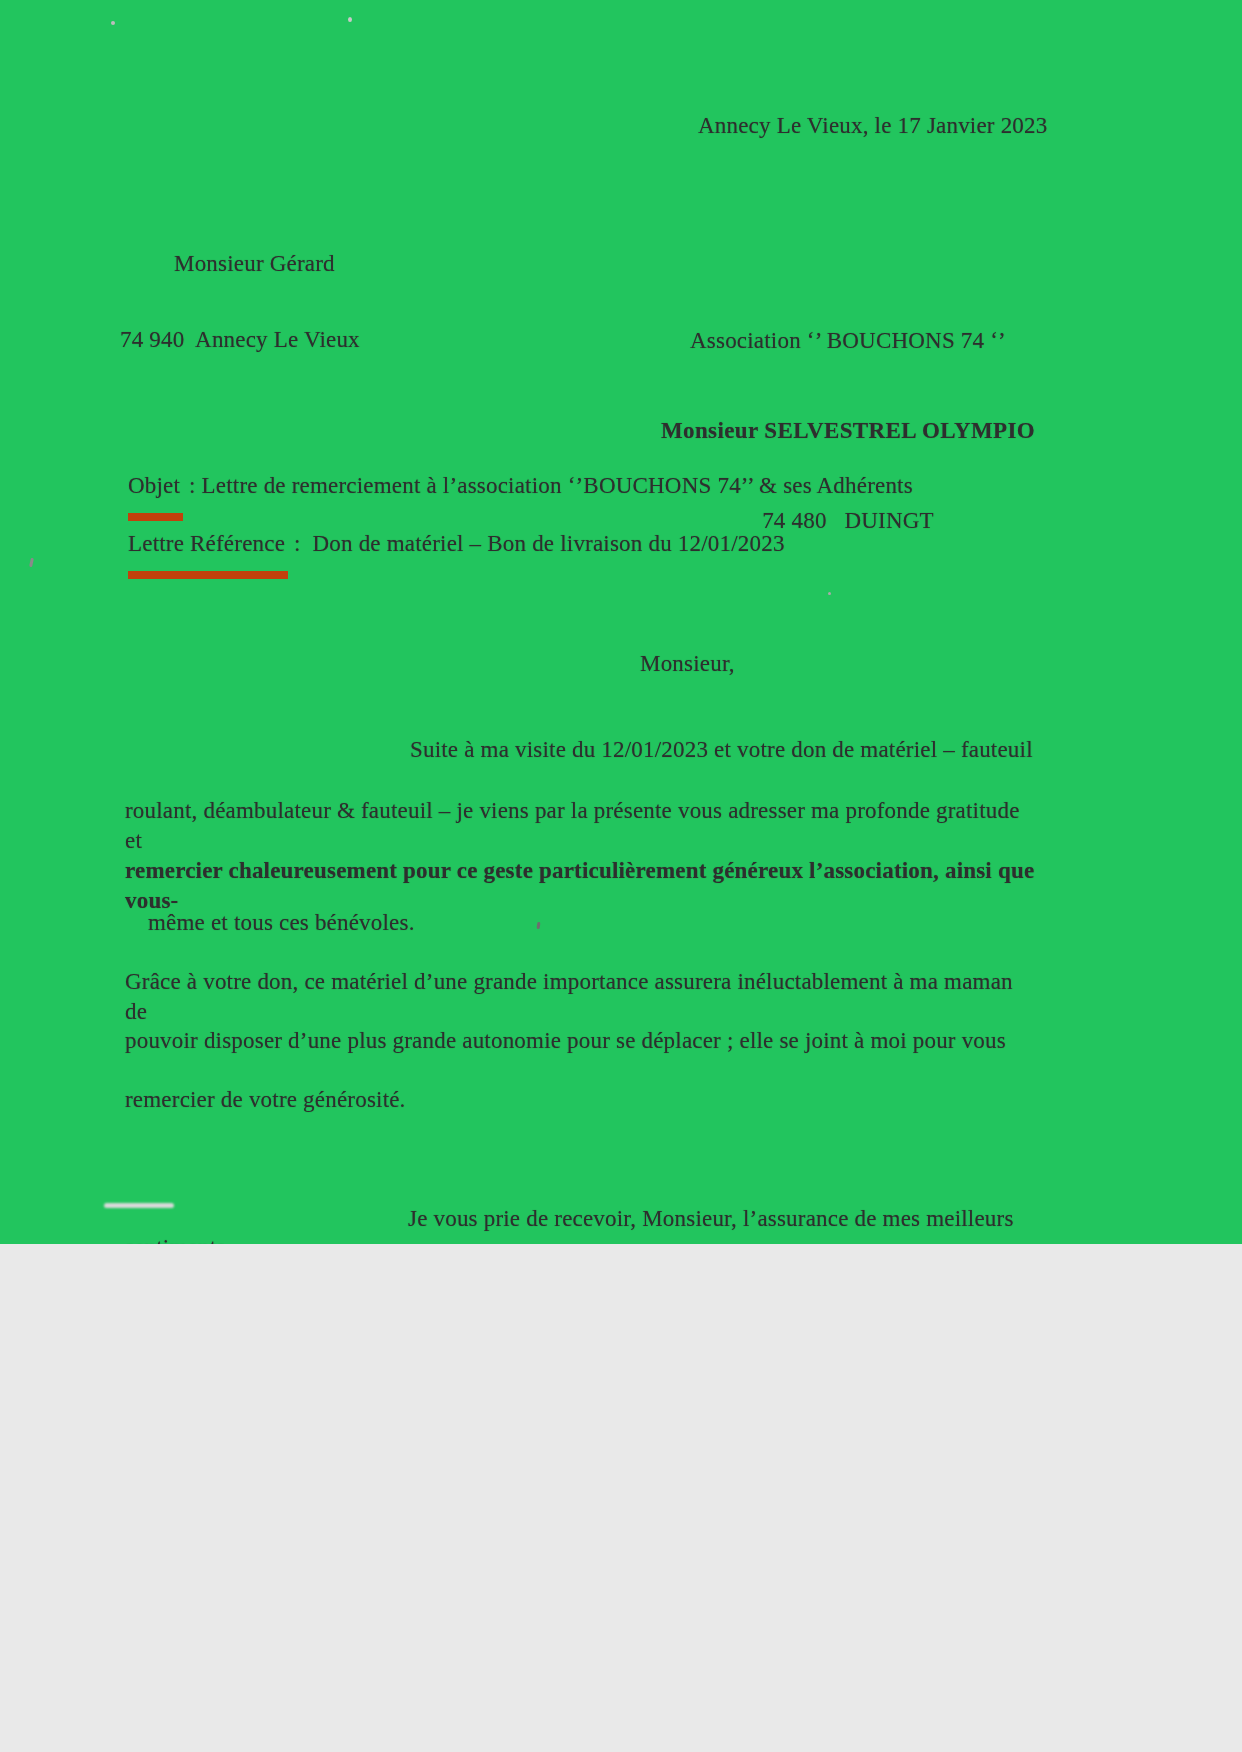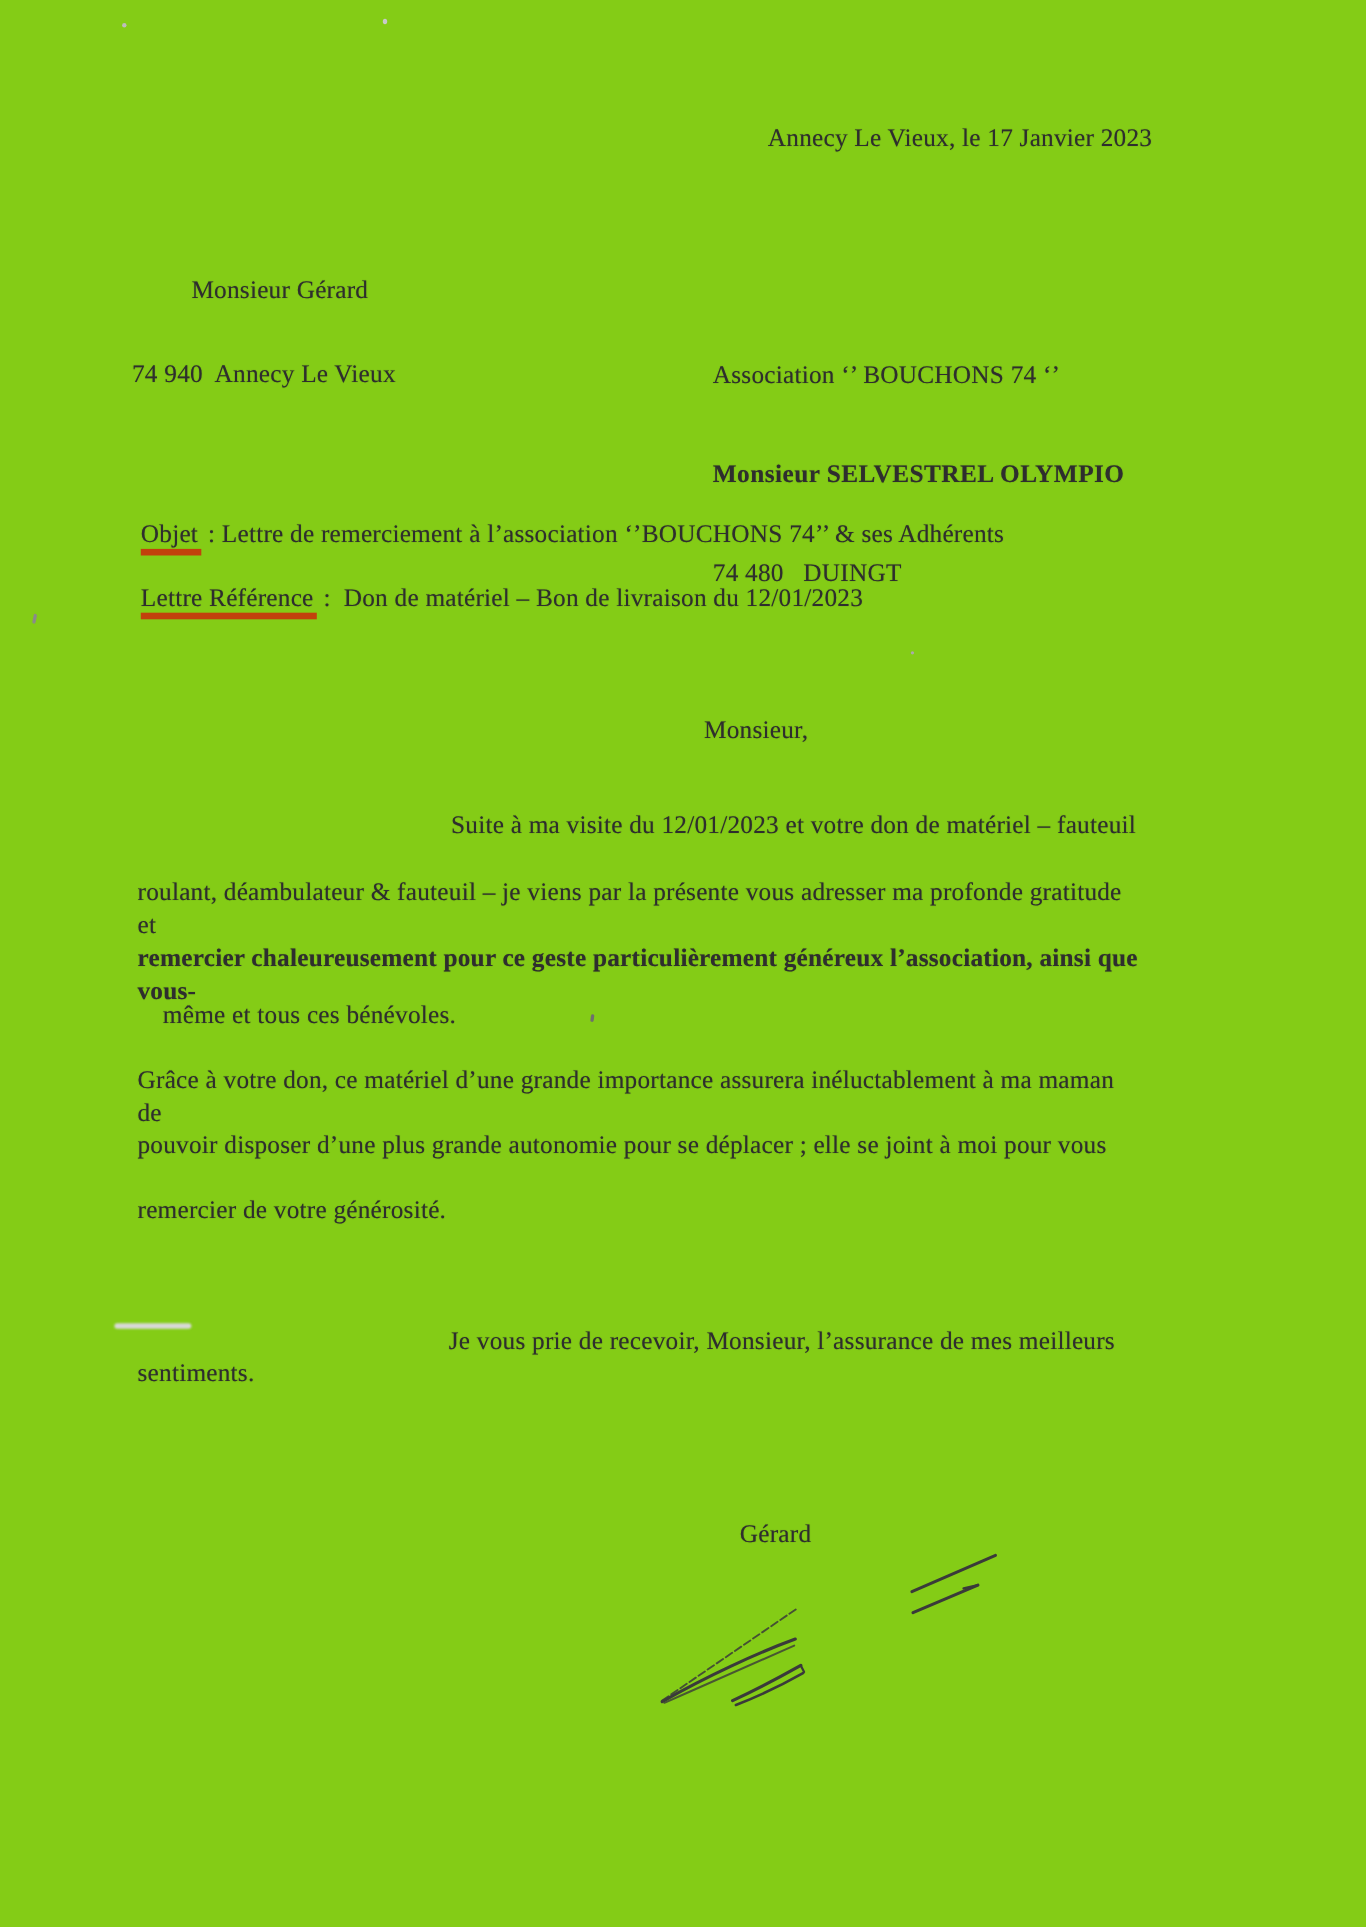--- a/index.html
+++ b/index.html
@@ -1,40 +1,40 @@
 <!DOCTYPE html>
 <html><head>
 <meta charset="utf-8">
 <style>
   html,body{margin:0;padding:0;background:#e9e9e9;}
   .page{
     position:relative;
-    width:1242px;height:1752px;
+    width:1242px;height:1244px;
     margin:0 auto;
-    background:#84cc16;
+    background:#22c55e;
     overflow:hidden;
     font-family:"Liberation Serif","DejaVu Serif",serif;
     color:#2e2e2e;
   }
   .txt{
     position:absolute;
     font-size:23px;
     line-height:28px;
     white-space:pre-wrap;
     letter-spacing:.2px;
     text-shadow:0 0 1px rgba(40,40,40,.45);
   }
   .date{top:112px;left:698px;}
   .sender-name{top:250px;left:130px;margin-left:44px;}
   .sender-addr{top:326px;left:120px;}
-  .recipient{top:266px;left:648px;width:400px;text-align:left;line-height:30px;}
+  .recipient{top:266px;left:648px;width:400px;text-align:center;line-height:30px;}
   .recipient .bold{font-weight:700;letter-spacing:.4px;}
   .subject-line{top:472px;left:128px;}
   .reference-line{top:530px;left:128px;}
-  .ul{border-bottom:6px solid #c2410c;padding-bottom:1px;padding-right:3px;}
+  .ul{border-bottom:8px solid #c2410c;padding-bottom:15px;padding-right:3px;}
   .salutation{top:650px;left:640px;}
   .bodyline{left:125px;width:910px;line-height:30px;}
   .b0{top:735px;left:410px;width:640px;}
   .b1{top:796px;}
   .b2{top:856px;font-weight:bold;}
   .b3{top:908px;margin-left:23px;}
   .b4{top:967px;}
   .b5{top:1026px;}
   .b6{top:1085px;}
   .closing1{top:1205px;left:408px;}

